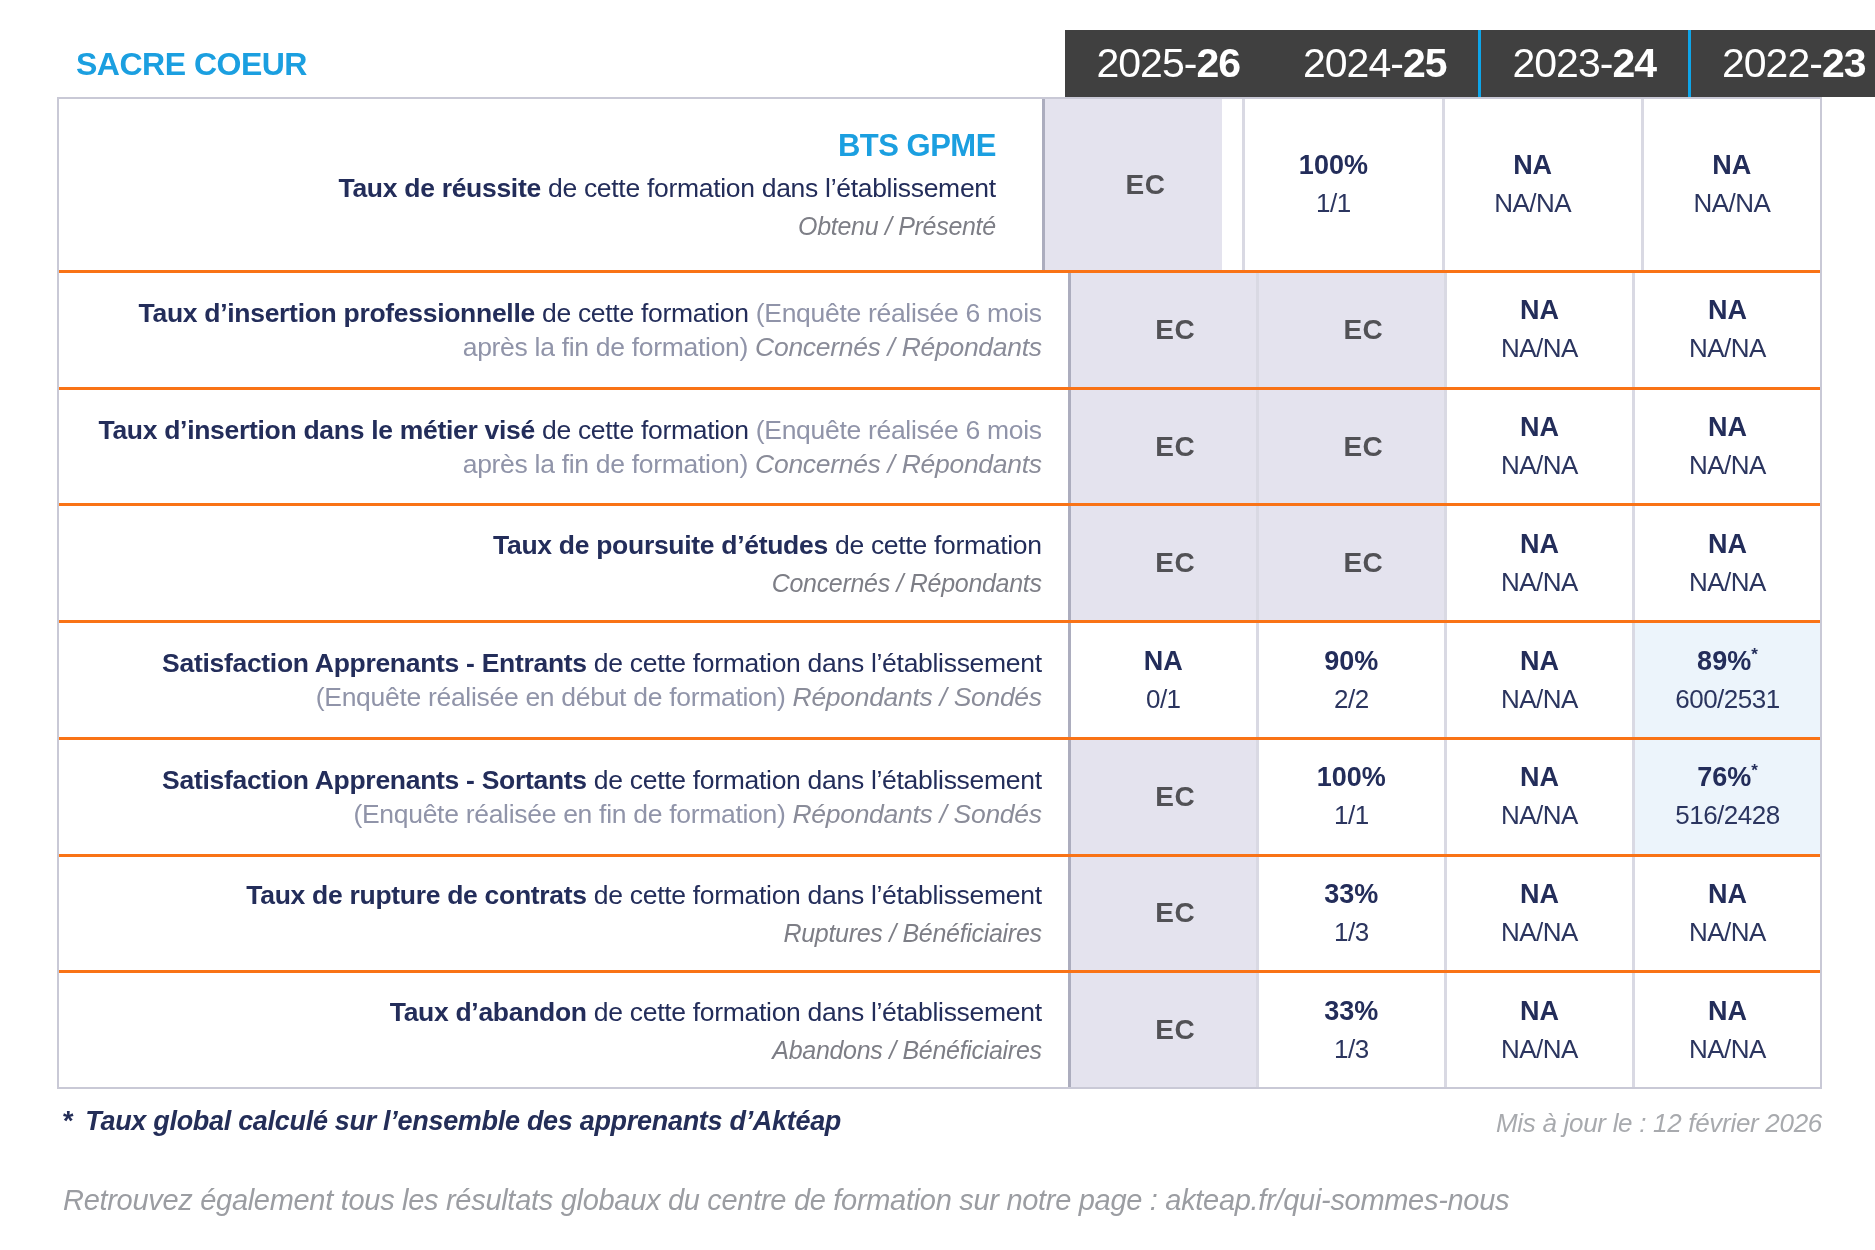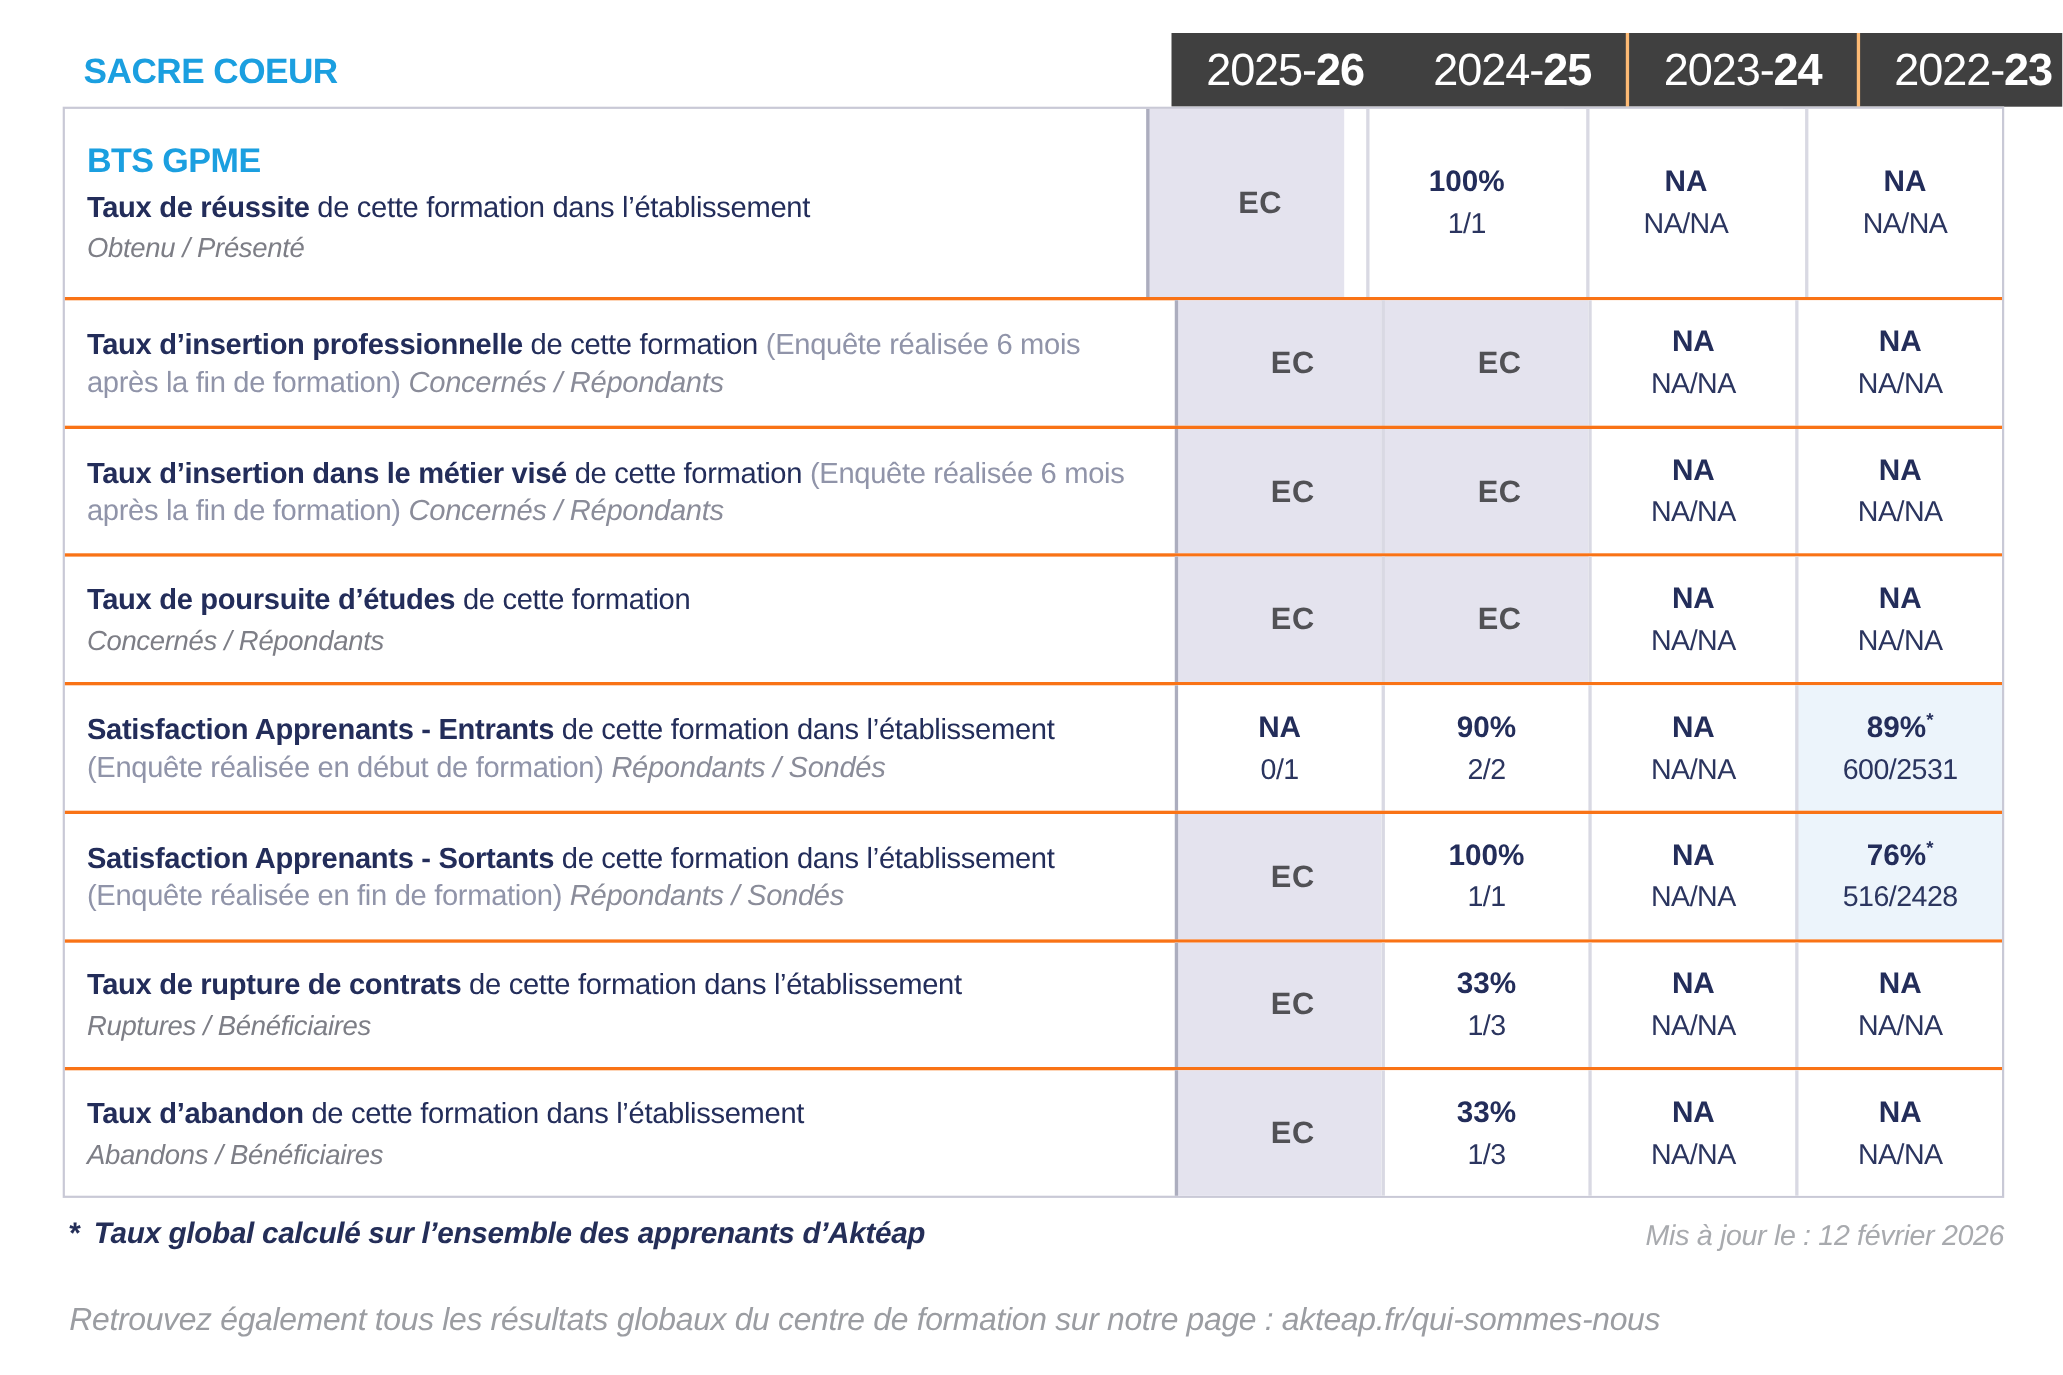--- a/index.html
+++ b/index.html
@@ -1,27 +1,27 @@
 <!DOCTYPE html>
 <html><head>
 <meta charset="utf-8">
 <style>
   html,body{margin:0;padding:0;background:#ffffff;}
   .page{position:relative;width:1875px;height:1250px;background:#ffffff;overflow:hidden;
-        font-family:"Liberation Sans","DejaVu Sans",sans-serif;}
+        font-family:"Liberation Sans","DejaVu Sans",sans-serif;text-align:right;}
 
   .brand{position:absolute;left:76px;top:46px;font-size:32px;font-weight:700;
          color:#1b9fe0;letter-spacing:-0.5px;}
 
   
   .year-header{position:absolute;left:1065px;top:30px;width:832px;height:67px;
                display:flex;background:#404040;}
   .year-cell{flex:1;display:flex;align-items:center;justify-content:center;
              color:#ffffff;font-size:41px;letter-spacing:-1px;}
-  .year-cell.sep{border-left:3px solid #fdba74;box-sizing:border-box;}
+  .year-cell.sep{border-left:3px solid #0ea5e9;box-sizing:border-box;}
   .yr-bold{font-weight:700;}
 
   
   .results-table{position:absolute;left:57px;top:97px;width:1765px;height:992px;
                  border:2px solid #c9c9d6;box-sizing:border-box;background:#ffffff;
                  display:flex;flex-direction:column;}
   .trow{display:flex;flex:1;border-top:3px solid #f97316;box-sizing:border-box;}
   .trow-first{border-top:none;flex:0 0 171px;gap:20px;}
 
   .label-cell{width:1011px;box-sizing:border-box;padding:8px 26px 8px 20px;

